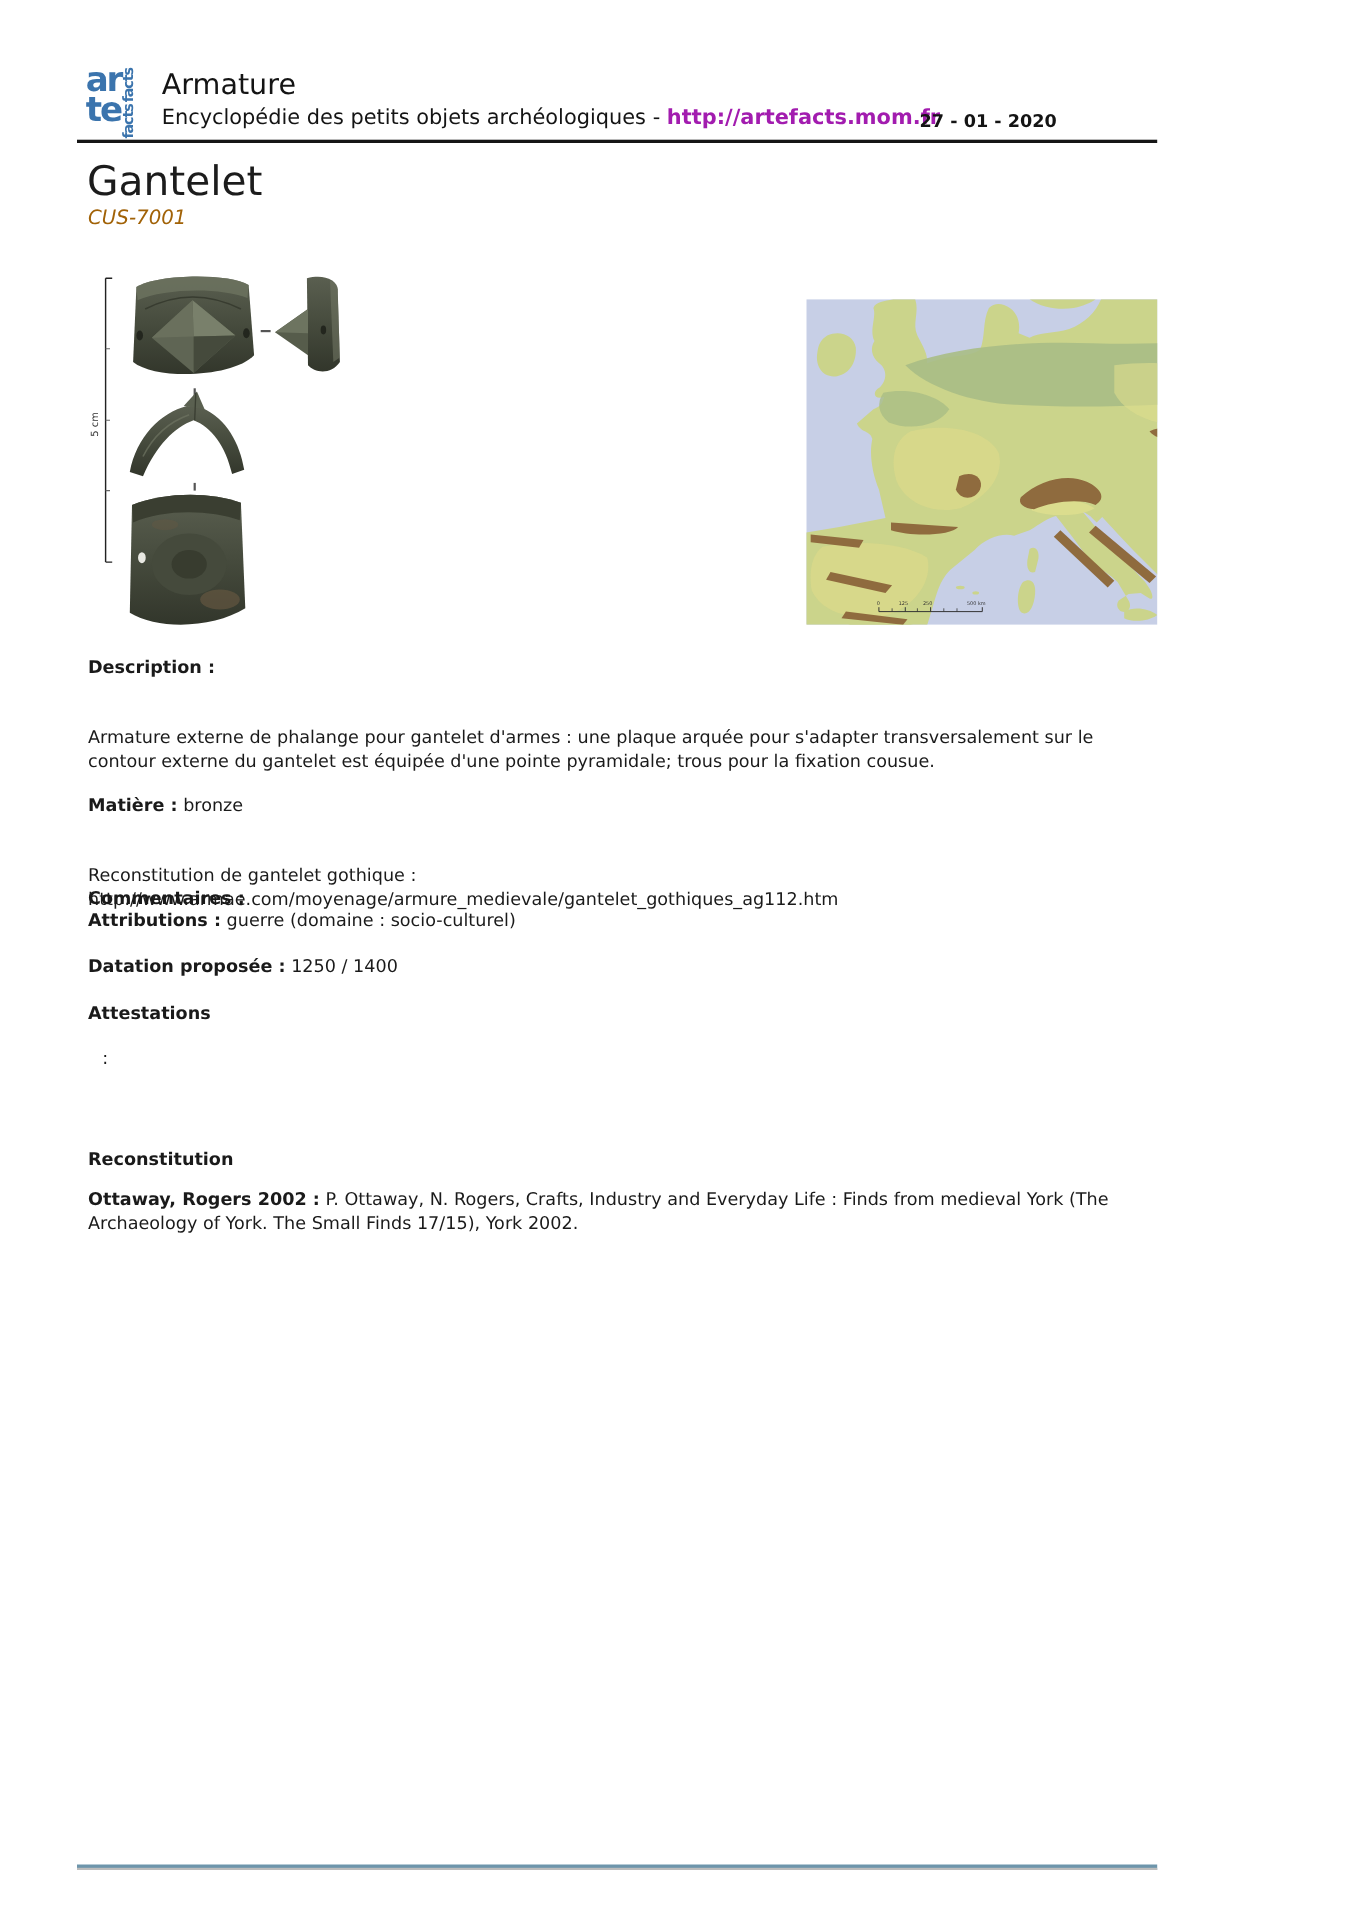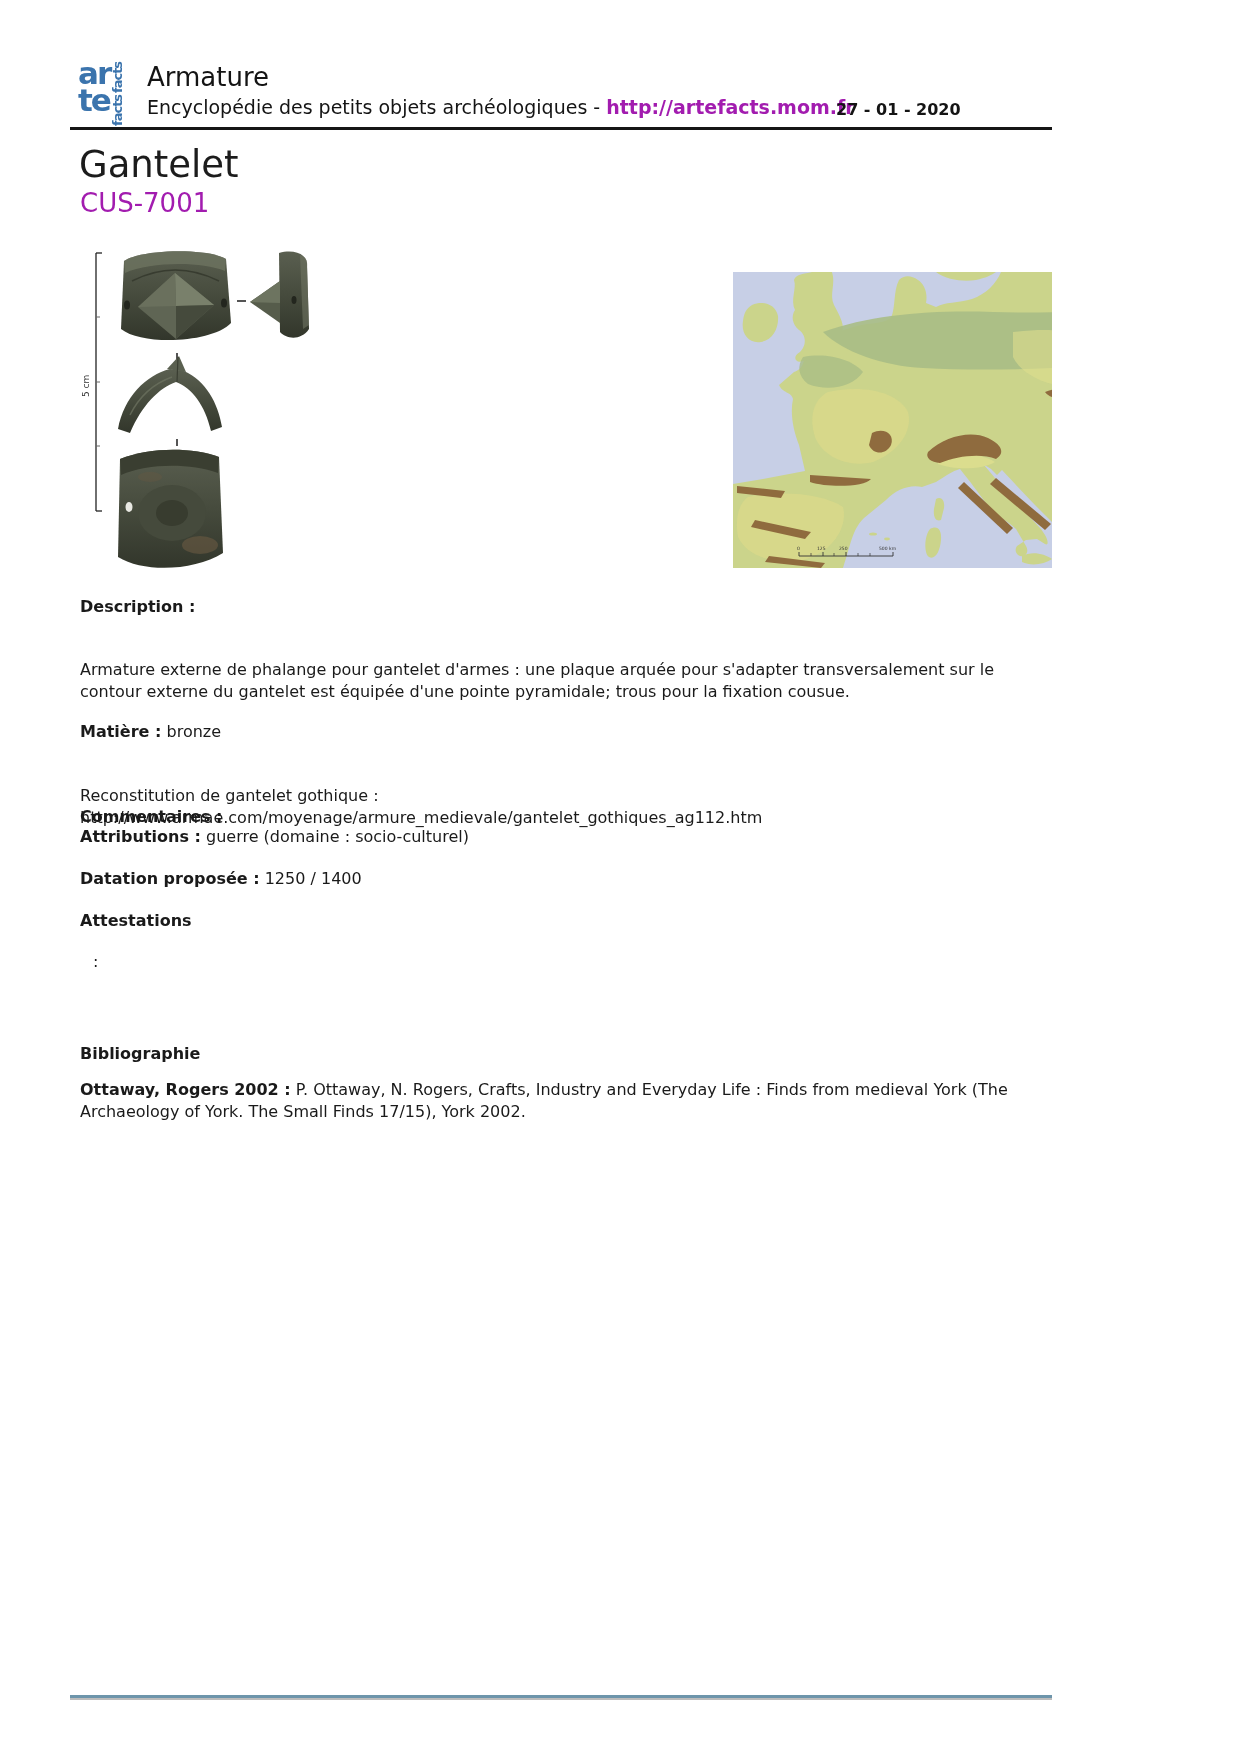--- a/index.html
+++ b/index.html
@@ -16,21 +16,21 @@
   .logo .vert{writing-mode:vertical-rl;transform:rotate(180deg);font-weight:bold;color:#3b74ad;
               font-size:13px;letter-spacing:-1px;height:33px;line-height:1;}
   .app-title{left:147px;top:62px;font-size:26px;color:#141414;}
   .subtitle{left:147px;top:96px;font-size:19px;color:#141414;white-space:nowrap;}
   .subtitle a{color:#a21caf;font-weight:bold;text-decoration:none;}
   .hdr-date{left:836px;top:100px;font-size:16px;font-weight:bold;color:#141414;white-space:nowrap;}
   .hdr-rule{left:70px;top:127px;width:1098px;height:3px;background:#161616;}
 
   
   .rec-title{left:79px;top:143px;font-size:37px;color:#1c1c1c;}
-  .rec-code{left:80px;top:188px;font-size:26px;color:#a21caf;}
+  .rec-code{left:80px;top:188px;font-size:18px;color:#a16207;font-style:italic;}
 
   
   .fig-artifact{left:80px;top:245px;width:240px;height:330px;}
   .fig-map{left:733px;top:272px;width:405px;height:296px;}
 
   
   .sec{left:80px;font-size:16px;line-height:1.35;}
   .b{font-weight:bold;}
   .para{width:960px;}
 
@@ -204,21 +204,21 @@
   </div>
 
   <div class="abs sec" style="top:868px;">
     <span class="b">Datation proposée :</span>
     <span>1250 / 1400</span>
   </div>
 
   <div class="abs sec b" style="top:910px;">Attestations</div>
   <div class="abs sec" style="top:951px;left:93px;">:</div>
 
-  <div class="abs sec b" style="top:1043px;">Bibliographie</div>
+  <div class="abs sec b" style="top:1043px;">Reconstitution</div>
   <div class="abs sec para" style="top:1079px;">
     <span class="b">Ottaway, Rogers 2002 :</span>
     <span>P. Ottaway, N. Rogers, Crafts, Industry and Everyday Life : Finds from medieval York (The Archaeology of York. The Small Finds 17/15), York 2002.</span>
   </div>
 
   <div class="abs ftr-rule"></div>
 
 </div>
 
 </body></html>

